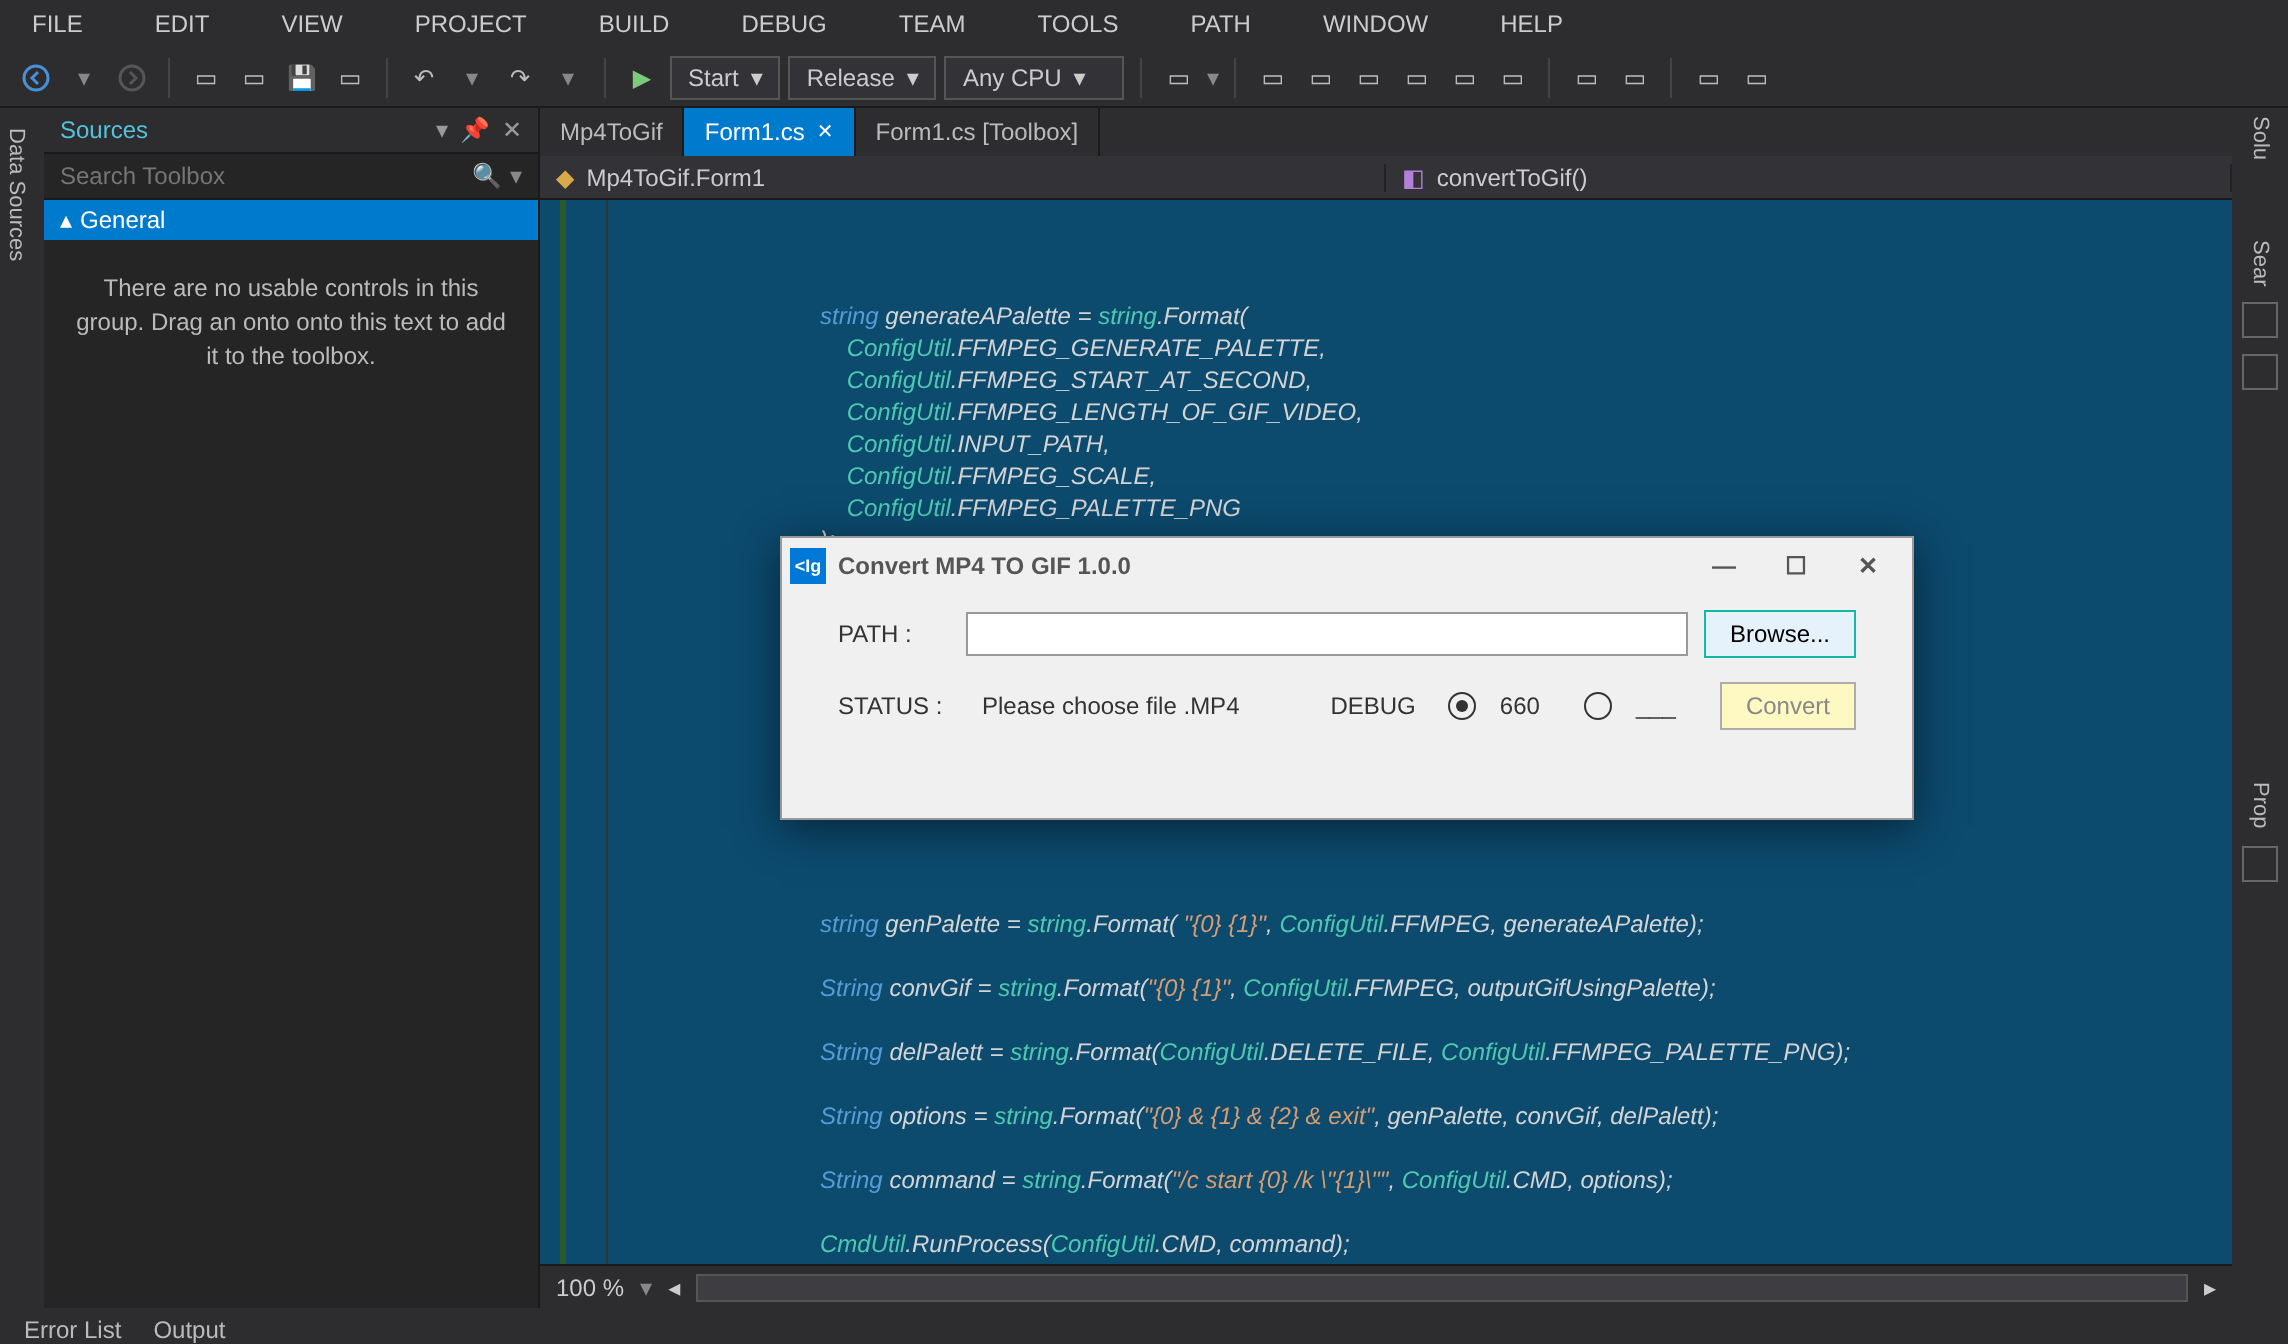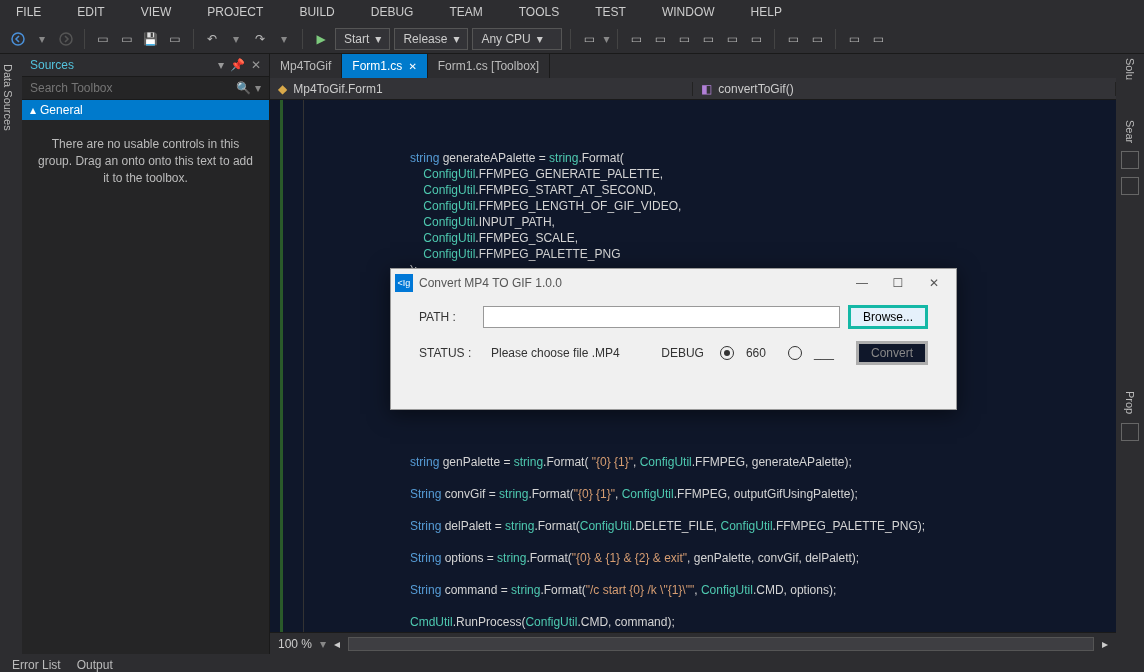--- a/index.html
+++ b/index.html
@@ -14,65 +14,65 @@
 .main { display: flex; height: 600px; }
 .left-strip { width: 22px; background: #2d2d30; padding: 4px 2px; }
 .left-strip .vtext { writing-mode: vertical-lr; color: #bbb; font-size: 11px; padding-top: 6px; }
 .toolbox { width: 248px; background: #252526; border-right: 1px solid #1a1a1a; display: flex; flex-direction: column; }
 .toolbox-header { display: flex; align-items: center; justify-content: space-between; padding: 4px 8px; background: #2d2d30; border-bottom: 1px solid #1a1a1a; color: #53c3dd; }
 .toolbox-header .icons { display: flex; gap: 6px; color: #999; }
 .toolbox-search { display: flex; align-items: center; padding: 4px 8px; background: #252526; border-bottom: 1px solid #1a1a1a; }
 .toolbox-search input { flex: 1; background: transparent; border: none; color: #999; outline: none; }
 .toolbox-cat { background: #007acc; color: #fff; padding: 3px 8px; display: flex; align-items: center; gap: 4px; }
 .toolbox-empty { padding: 16px 12px; text-align: center; color: #bbb; line-height: 1.4; }
-.editor-area { flex: 1; background: #0f172a; display: flex; flex-direction: column; position: relative; overflow: hidden; justify-content: space-between; }
+.editor-area { flex: 1; background: #0c4a6e; display: flex; flex-direction: column; position: relative; overflow: hidden; justify-content: space-between; }
 .tabs { display: flex; background: #2d2d30; height: 24px; }
 .tab { padding: 3px 10px; display: flex; align-items: center; gap: 6px; color: #bbb; border-right: 1px solid #1a1a1a; }
 .tab.active { background: #007acc; color: #fff; }
 .breadcrumb { display: flex; background: #333337; height: 22px; align-items: center; border-bottom: 1px solid #1a1a1a; }
 .breadcrumb .bc { flex: 1; padding: 0 8px; display: flex; align-items: center; gap: 6px; color: #ccc; border-right: 1px solid #222; }
-.code { flex: 1; padding: 2px 16px 2px 40px; font-family: Consolas, monospace; font-size: 13px; color: #d4d4d4; line-height: 16px; white-space: pre; overflow: hidden; position: relative; }
+.code { flex: 1; padding: 2px 16px 2px 40px; font-family: Consolas, monospace; font-size: 13px; color: #d4d4d4; line-height: 16px; white-space: pre; overflow: hidden; position: relative; font-style: italic; }
 .code .line { height: 16px; }
 .k { color: #569cd6; } .t { color: #4ec9b0; } .s { color: #d69d72; } .m { color: #d4d4d4; } .p { color: #d4d4d4; }
 .zoom-bar { height: 22px; background: #2d2d30; display: flex; align-items: center; padding: 0 8px; gap: 8px; border-top: 1px solid #1a1a1a; }
 .zoom-bar .track { flex: 1; height: 14px; background: #3e3e42; border: 1px solid #555; position: relative; }
 .right-strip { width: 28px; background: #2d2d30; padding: 4px; display: flex; flex-direction: column; gap: 8px; align-items: center; }
 .right-strip .vtext { writing-mode: vertical-lr; color: #bbb; font-size: 11px; }
 .right-strip .ico { width: 18px; height: 18px; border: 1px solid #666; }
 .statusbar { height: 22px; padding: 0 12px; display: flex; align-items: center; gap: 16px; color: #bbb; }
 .dialog { position: absolute; left: 390px; top: 268px; width: 567px; height: 142px; background: #f0f0f0; border: 1px solid #999; box-shadow: 0 4px 20px rgba(0,0,0,0.5); }
-.dlg-title { height: 28px; display: flex; align-items: center; padding: 12px 4px; color: #555; }
+.dlg-title { height: 28px; display: flex; align-items: center; padding: 12px 4px; color: #555; font-weight: bold; }
 .dlg-title .ticon { width: 18px; height: 18px; background: #0078d7; color: #fff; font-size: 9px; display: flex; align-items: center; justify-content: center; margin-right: 6px; }
 .dlg-title .spacer { flex: 1; }
 .dlg-title .ctl { width: 36px; height: 24px; display: flex; align-items: center; justify-content: center; color: #555; }
 .dlg-body { padding: 8px 28px; color: #333; }
 .dlg-row { display: flex; align-items: center; margin-bottom: 12px; gap: 8px; }
 .dlg-row label { width: 56px; }
 .dlg-row input[type=text] { flex: 1; height: 22px; border: 1px solid #999; background: #fff; padding: 0 4px; }
-.dlg-btn { height: 24px; padding: 0 12px; border: 3px solid #14b8a6; background: #e5f1fb; cursor: pointer; }
-.dlg-btn.disabled { background: #0f172a; border-color: #adadad; color: #888; }
+.dlg-btn { height: 24px; padding: 0 12px; border: 1px solid #14b8a6; background: #e5f1fb; cursor: pointer; }
+.dlg-btn.disabled { background: #fef9c3; border-color: #adadad; color: #888; }
 .dlg-radio { width: 14px; height: 14px; border-radius: 50%; border: 1px solid #333; display: inline-flex; align-items: center; justify-content: center; }
 .dlg-radio.sel::after { content: ""; width: 6px; height: 6px; border-radius: 50%; background: #333; }
 .code-gutter { position: absolute; left: 0; top: 0; bottom: 0; width: 34px; border-right: 1px solid #333; }
 .code-gutter::after { content: ""; position: absolute; left: 10px; top: 0; bottom: 0; width: 3px; background: #2a5a2a; }
 svg { display: block; }
 </style>
 </head>
 <body>
 
 <div class="menubar" id="menubar">
     <span>FILE</span>
     <span>EDIT</span>
     <span>VIEW</span>
     <span>PROJECT</span>
     <span>BUILD</span>
     <span>DEBUG</span>
     <span>TEAM</span>
     <span>TOOLS</span>
-    <span>TEST</span>
+    <span>PATH</span>
     <span>WINDOW</span>
     <span>HELP</span>
   </div>
 
 <div class="toolbar">
   <span class="tb-btn">
       <svg width="16" height="16">
         <circle cx="8" cy="8" r="6" fill="none" stroke="#4a90d9" stroke-width="1.5"></circle>
         <path d="M9 5l-3 3 3 3" stroke="#4a90d9" fill="none" stroke-width="1.5"></path>
       </svg>

